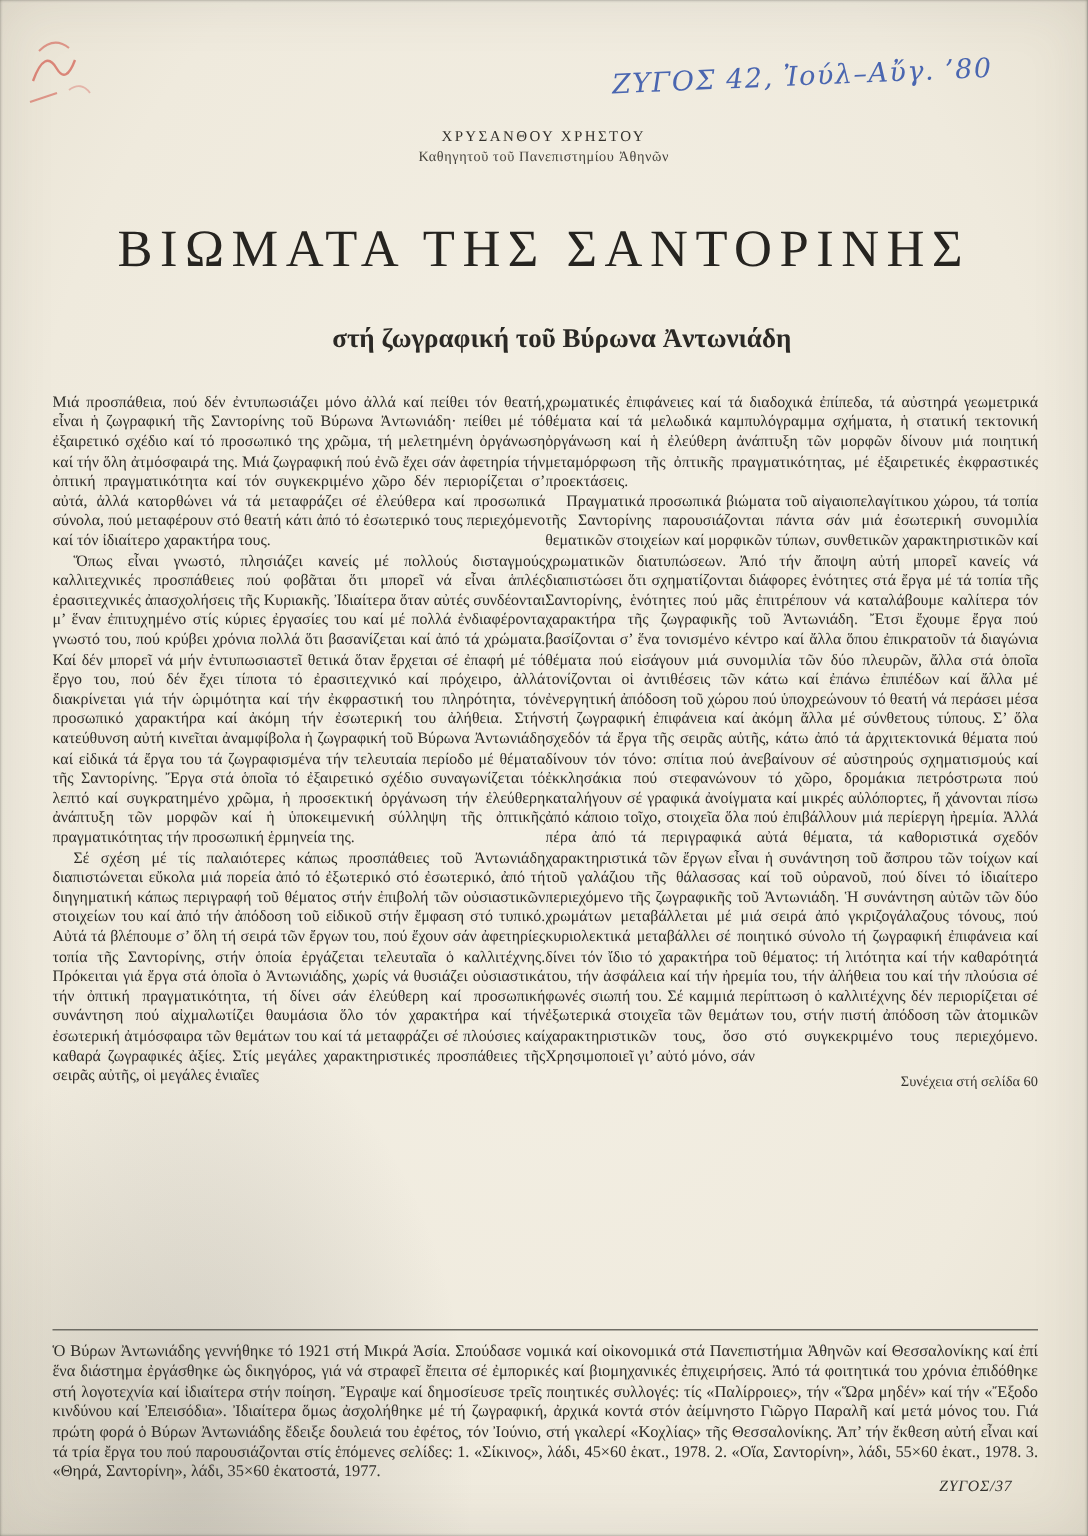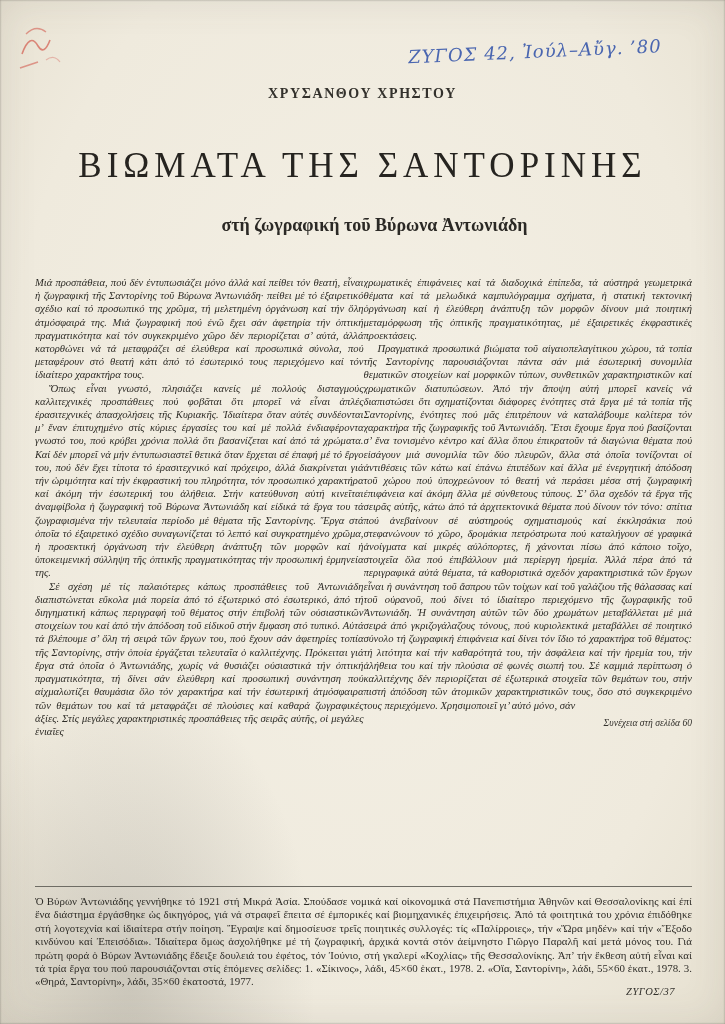--- a/index.html
+++ b/index.html
@@ -17,34 +17,34 @@
   }
   .red-marks{position:absolute;top:16px;left:16px;}
   .handwriting{
     position:absolute;top:40px;left:408px;width:290px;
     font-family:"DejaVu Serif",serif;
     font-style:italic;font-size:18px;letter-spacing:1px;
     color:#4a66b0;transform:rotate(-2.5deg);
     white-space:nowrap;
   }
   .author-block{position:absolute;top:86px;left:0;width:100%;text-align:center;}
-  .author{font-size:14px;letter-spacing:1.6px;color:#33312c;font-weight:bold;}
+  .author{font-size:10px;letter-spacing:1.6px;color:#33312c;}
   .author-title{margin-top:3px;font-size:9.5px;letter-spacing:.4px;color:#45423b;}
   .title{
     position:absolute;top:146px;left:0;width:100%;margin:0;
     text-align:center;font-weight:400;
     font-size:35px;letter-spacing:5px;color:#262420;
   }
   .subtitle{
     position:absolute;top:203px;left:0;width:100%;margin:12px;
     text-align:center;font-weight:700;font-size:18px;color:#2b2925;
   }
   .columns{
-    position:absolute;top:276px;left:35px;right:33px;height:598px;
-    display:flex;overflow:hidden;font-style:italic;
+    position:absolute;top:262px;left:35px;right:33px;height:598px;
+    display:flex;overflow:hidden;
   }
   .col{flex:1 1 0;height:100%;overflow:hidden;}
   .col p{
     margin:0;font-size:10.6px;line-height:13.2px;text-align:justify;
     color:#2e2c27;
   }
   .col p + p{text-indent:14px;}
   .continuation{
     margin-top:5px;text-align:right;font-size:9.6px;color:#33312c;
   }
@@ -71,20 +71,21 @@
     <path d="M6 38 q8 -22 16 -8 q6 10 12 -6" fill="none" stroke="#cf4437" stroke-width="1.6" opacity="0.6"></path>
     <path d="M10 18 q10 -10 20 -2" fill="none" stroke="#cf4437" stroke-width="1.4" opacity="0.5"></path>
     <path d="M4 52 l18 -6" fill="none" stroke="#cf4437" stroke-width="1.4" opacity="0.5"></path>
     <path d="M30 44 q8 -6 14 2" fill="none" stroke="#d9766c" stroke-width="1.2" opacity="0.45"></path>
   </svg>
 
   <div class="handwriting">ΖΥΓΟΣ 42, Ἰούλ–Αὔγ. ’80</div>
 
   <div class="author-block">
     <div class="author">ΧΡΥΣΑΝΘΟΥ ΧΡΗΣΤΟΥ</div>
+    <div class="author-title">Καθηγητοῦ τοῦ Πανεπιστημίου Ἀθηνῶν</div>
   </div>
 
   <h1 class="title">ΒΙΩΜΑΤΑ ΤΗΣ ΣΑΝΤΟΡΙΝΗΣ</h1>
   <h2 class="subtitle">στή ζωγραφική τοῦ Βύρωνα Ἀντωνιάδη</h2>
 
   <div class="columns">
     <div class="col">
       <p>Μιά προσπάθεια, πού δέν ἐντυπωσιάζει μόνο ἀλλά καί πείθει τόν θεατή, εἶναι ἡ ζωγραφική τῆς Σαντορίνης τοῦ Βύρωνα Ἀντωνιάδη· πείθει μέ τό ἐξαιρετικό σχέδιο καί τό προσωπικό της χρῶμα, τή μελετημένη ὀργάνωση καί τήν ὅλη ἀτμόσφαιρά της. Μιά ζωγραφική πού ἐνῶ ἔχει σάν ἀφετηρία τήν ὀπτική πραγματικότητα καί τόν συγκεκριμένο χῶρο δέν περιορίζεται σ’ αὐτά, ἀλλά κατορθώνει νά τά μεταφράζει σέ ἐλεύθερα καί προσωπικά σύνολα, πού μεταφέρουν στό θεατή κάτι ἀπό τό ἐσωτερικό τους περιεχόμενο καί τόν ἰδιαίτερο χαρακτήρα τους.</p>
       <p>Ὅπως εἶναι γνωστό, πλησιάζει κανείς μέ πολλούς δισταγμούς καλλιτεχνικές προσπάθειες πού φοβᾶται ὅτι μπορεῖ νά εἶναι ἁπλές ἐρασιτεχνικές ἀπασχολήσεις τῆς Κυριακῆς. Ἰδιαίτερα ὅταν αὐτές συνδέονται μ’ ἕναν ἐπιτυχημένο στίς κύριες ἐργασίες του καί μέ πολλά ἐνδιαφέροντα γνωστό του, πού κρύβει χρόνια πολλά ὅτι βασανίζεται καί ἀπό τά χρώματα. Καί δέν μπορεῖ νά μήν ἐντυπωσιαστεῖ θετικά ὅταν ἔρχεται σέ ἐπαφή μέ τό ἔργο του, πού δέν ἔχει τίποτα τό ἐρασιτεχνικό καί πρόχειρο, ἀλλά διακρίνεται γιά τήν ὡριμότητα καί τήν ἐκφραστική του πληρότητα, τόν προσωπικό χαρακτήρα καί ἀκόμη τήν ἐσωτερική του ἀλήθεια. Στήν κατεύθυνση αὐτή κινεῖται ἀναμφίβολα ἡ ζωγραφική τοῦ Βύρωνα Ἀντωνιάδη καί εἰδικά τά ἔργα του τά ζωγραφισμένα τήν τελευταία περίοδο μέ θέματα τῆς Σαντορίνης. Ἔργα στά ὁποῖα τό ἐξαιρετικό σχέδιο συναγωνίζεται τό λεπτό καί συγκρατημένο χρῶμα, ἡ προσεκτική ὀργάνωση τήν ἐλεύθερη ἀνάπτυξη τῶν μορφῶν καί ἡ ὑποκειμενική σύλληψη τῆς ὀπτικῆς πραγματικότητας τήν προσωπική ἑρμηνεία της.</p>
       <p>Σέ σχέση μέ τίς παλαιότερες κάπως προσπάθειες τοῦ Ἀντωνιάδη διαπιστώνεται εὔκολα μιά πορεία ἀπό τό ἐξωτερικό στό ἐσωτερικό, ἀπό τή διηγηματική κάπως περιγραφή τοῦ θέματος στήν ἐπιβολή τῶν οὐσιαστικῶν στοιχείων του καί ἀπό τήν ἀπόδοση τοῦ εἰδικοῦ στήν ἔμφαση στό τυπικό. Αὐτά τά βλέπουμε σ’ ὅλη τή σειρά τῶν ἔργων του, πού ἔχουν σάν ἀφετηρίες τοπία τῆς Σαντορίνης, στήν ὁποία ἐργάζεται τελευταῖα ὁ καλλιτέχνης. Πρόκειται γιά ἔργα στά ὁποῖα ὁ Ἀντωνιάδης, χωρίς νά θυσιάζει οὐσιαστικά τήν ὀπτική πραγματικότητα, τή δίνει σάν ἐλεύθερη καί προσωπική συνάντηση πού αἰχμαλωτίζει θαυμάσια ὅλο τόν χαρακτήρα καί τήν ἐσωτερική ἀτμόσφαιρα τῶν θεμάτων του καί τά μεταφράζει σέ πλούσιες καί καθαρά ζωγραφικές ἀξίες. Στίς μεγάλες χαρακτηριστικές προσπάθειες τῆς σειρᾶς αὐτῆς, οἱ μεγάλες ἑνιαῖες</p>

